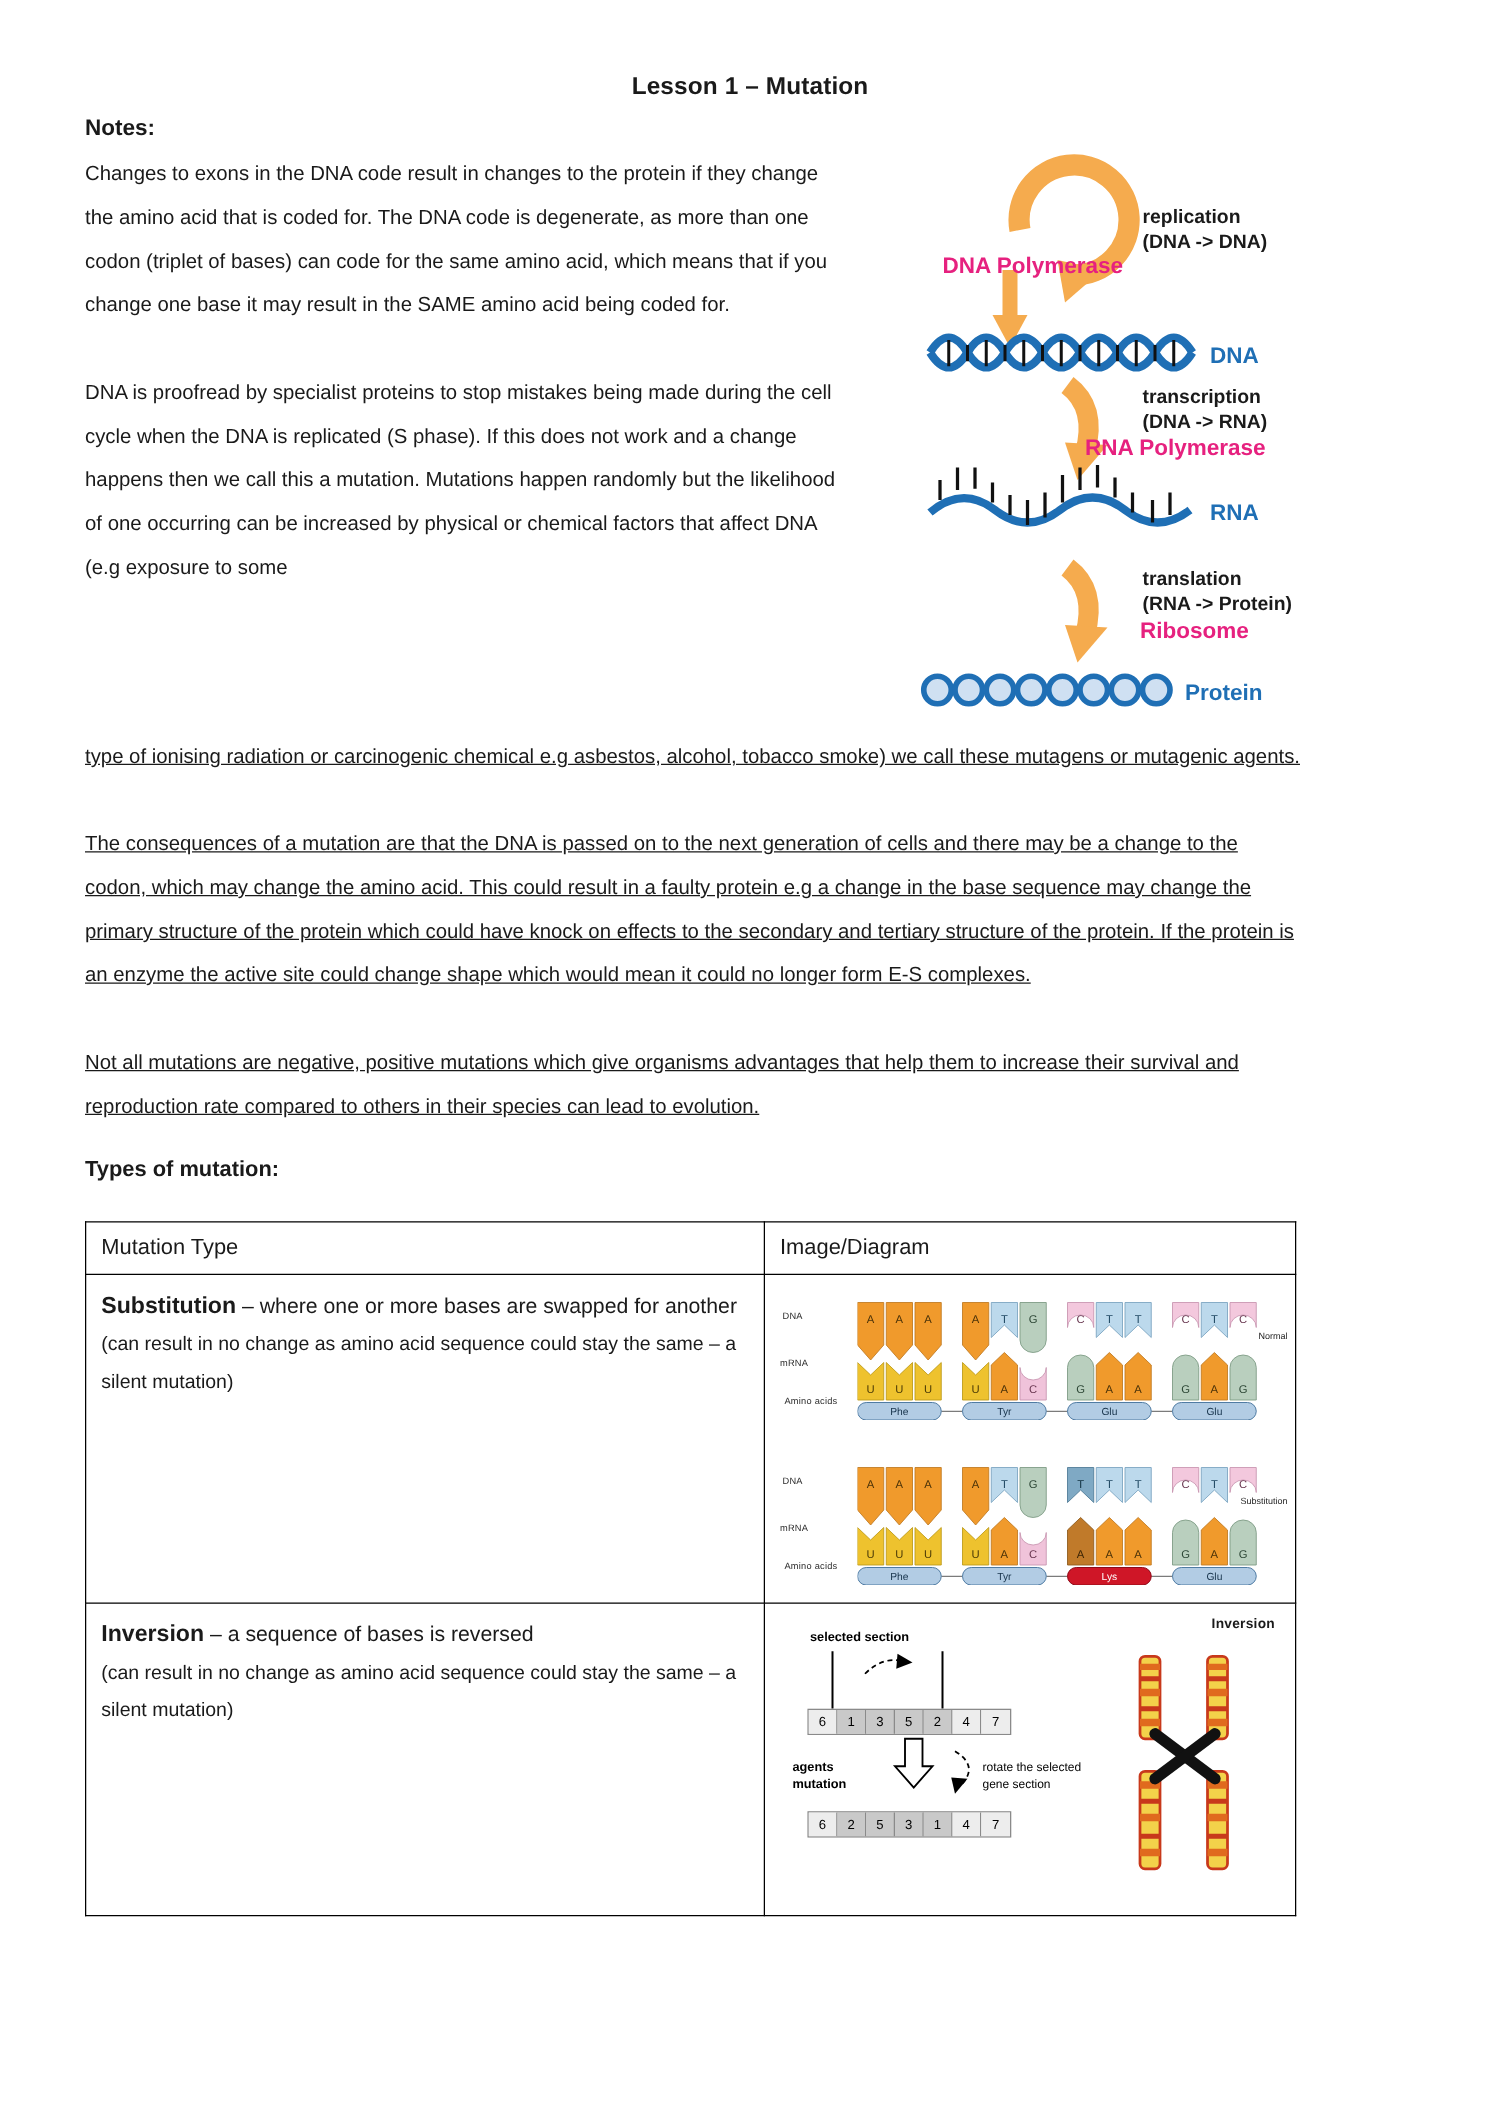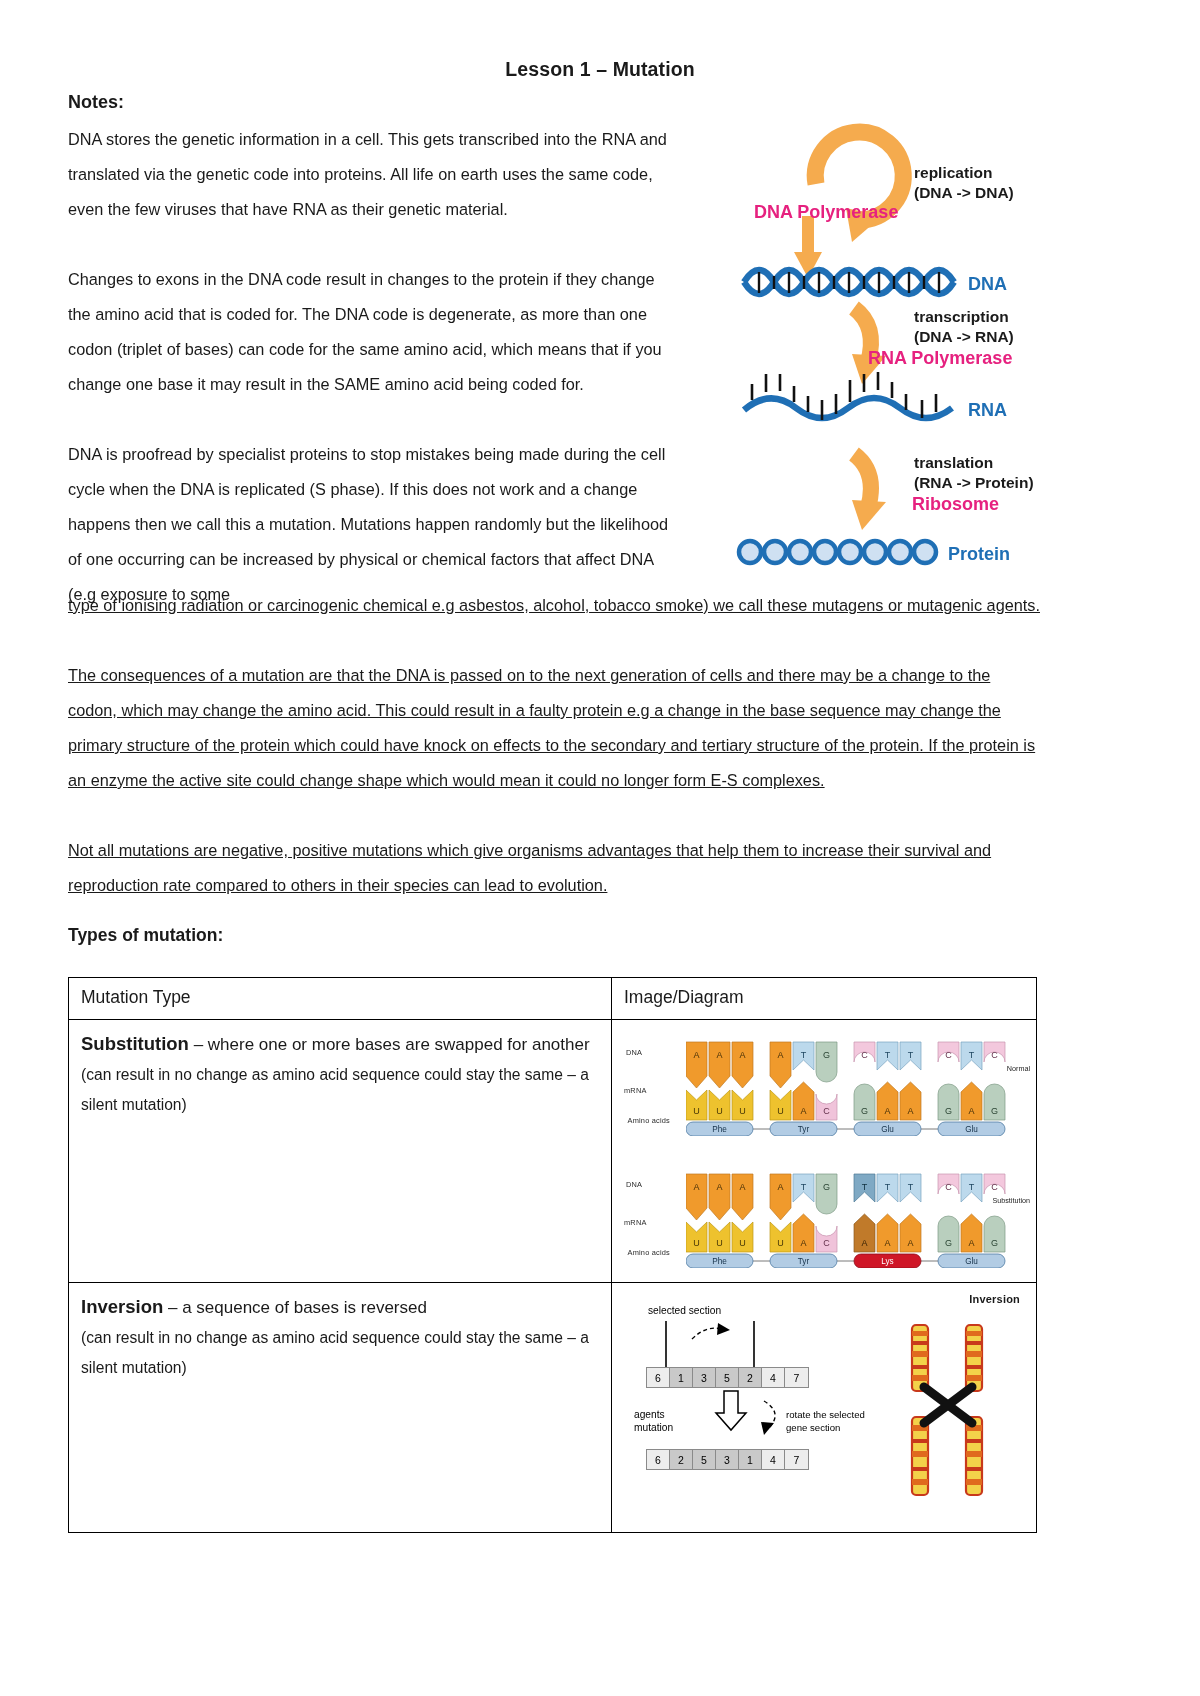--- a/index.html
+++ b/index.html
@@ -138,21 +138,21 @@
     width: 324px;
     height: 96px;
   }
   .strip svg { display: block; }
 
   
   .invfig { position: relative; width: 410px; height: 226px; }
   .inv-caption {
     position: absolute;
     font-size: 10.2px;
-    font-weight: normal;
+    font-weight: bold;
     color: #000;
     line-height: 12.5px;
     white-space: nowrap;
   }
   .inv-note {
     position: absolute;
     font-size: 9.6px;
     color: #000;
     line-height: 12px;
     white-space: nowrap;
@@ -188,21 +188,20 @@
 </head>
 <body>
 
 <div class="page">
 
   <div class="doc-title">Lesson 1 – Mutation</div>
 
   <div class="notes-heading">Notes:</div>
 
   <div class="narrow-col">
-    <p>DNA stores the genetic information in a cell. This gets transcribed into the RNA and translated via the genetic code into proteins. All life on earth uses the same code, even the few viruses that have RNA as their genetic material.</p>
     <p>Changes to exons in the DNA code result in changes to the protein if they change the amino acid that is coded for. The DNA code is degenerate, as more than one codon (triplet of bases) can code for the same amino acid, which means that if you change one base it may result in the SAME amino acid being coded for.</p>
     <p>DNA is proofread by specialist proteins to stop mistakes being made during the cell cycle when the DNA is replicated (S phase). If this does not work and a change happens then we call this a mutation. Mutations happen randomly but the likelihood of one occurring can be increased by physical or chemical factors that affect DNA (e.g exposure to some</p>
   </div>
 
   <div class="wide-col">
     <p>type of ionising radiation or carcinogenic chemical e.g asbestos, alcohol, tobacco smoke) we call these mutagens or mutagenic agents.</p>
     <p>The consequences of a mutation are that the DNA is passed on to the next generation of cells and there may be a change to the codon, which may change the amino acid.  This could result in a faulty protein e.g a change in the base sequence may change the primary structure of the protein which could have knock on effects to the secondary and tertiary structure of the protein. If the protein is an enzyme the active site could change shape which would mean it could no longer form E-S complexes.</p>
     <p>Not all mutations are negative, positive mutations which give organisms advantages that help them to increase their survival and reproduction rate compared to others in their species can lead to evolution.</p>
   </div>
 

